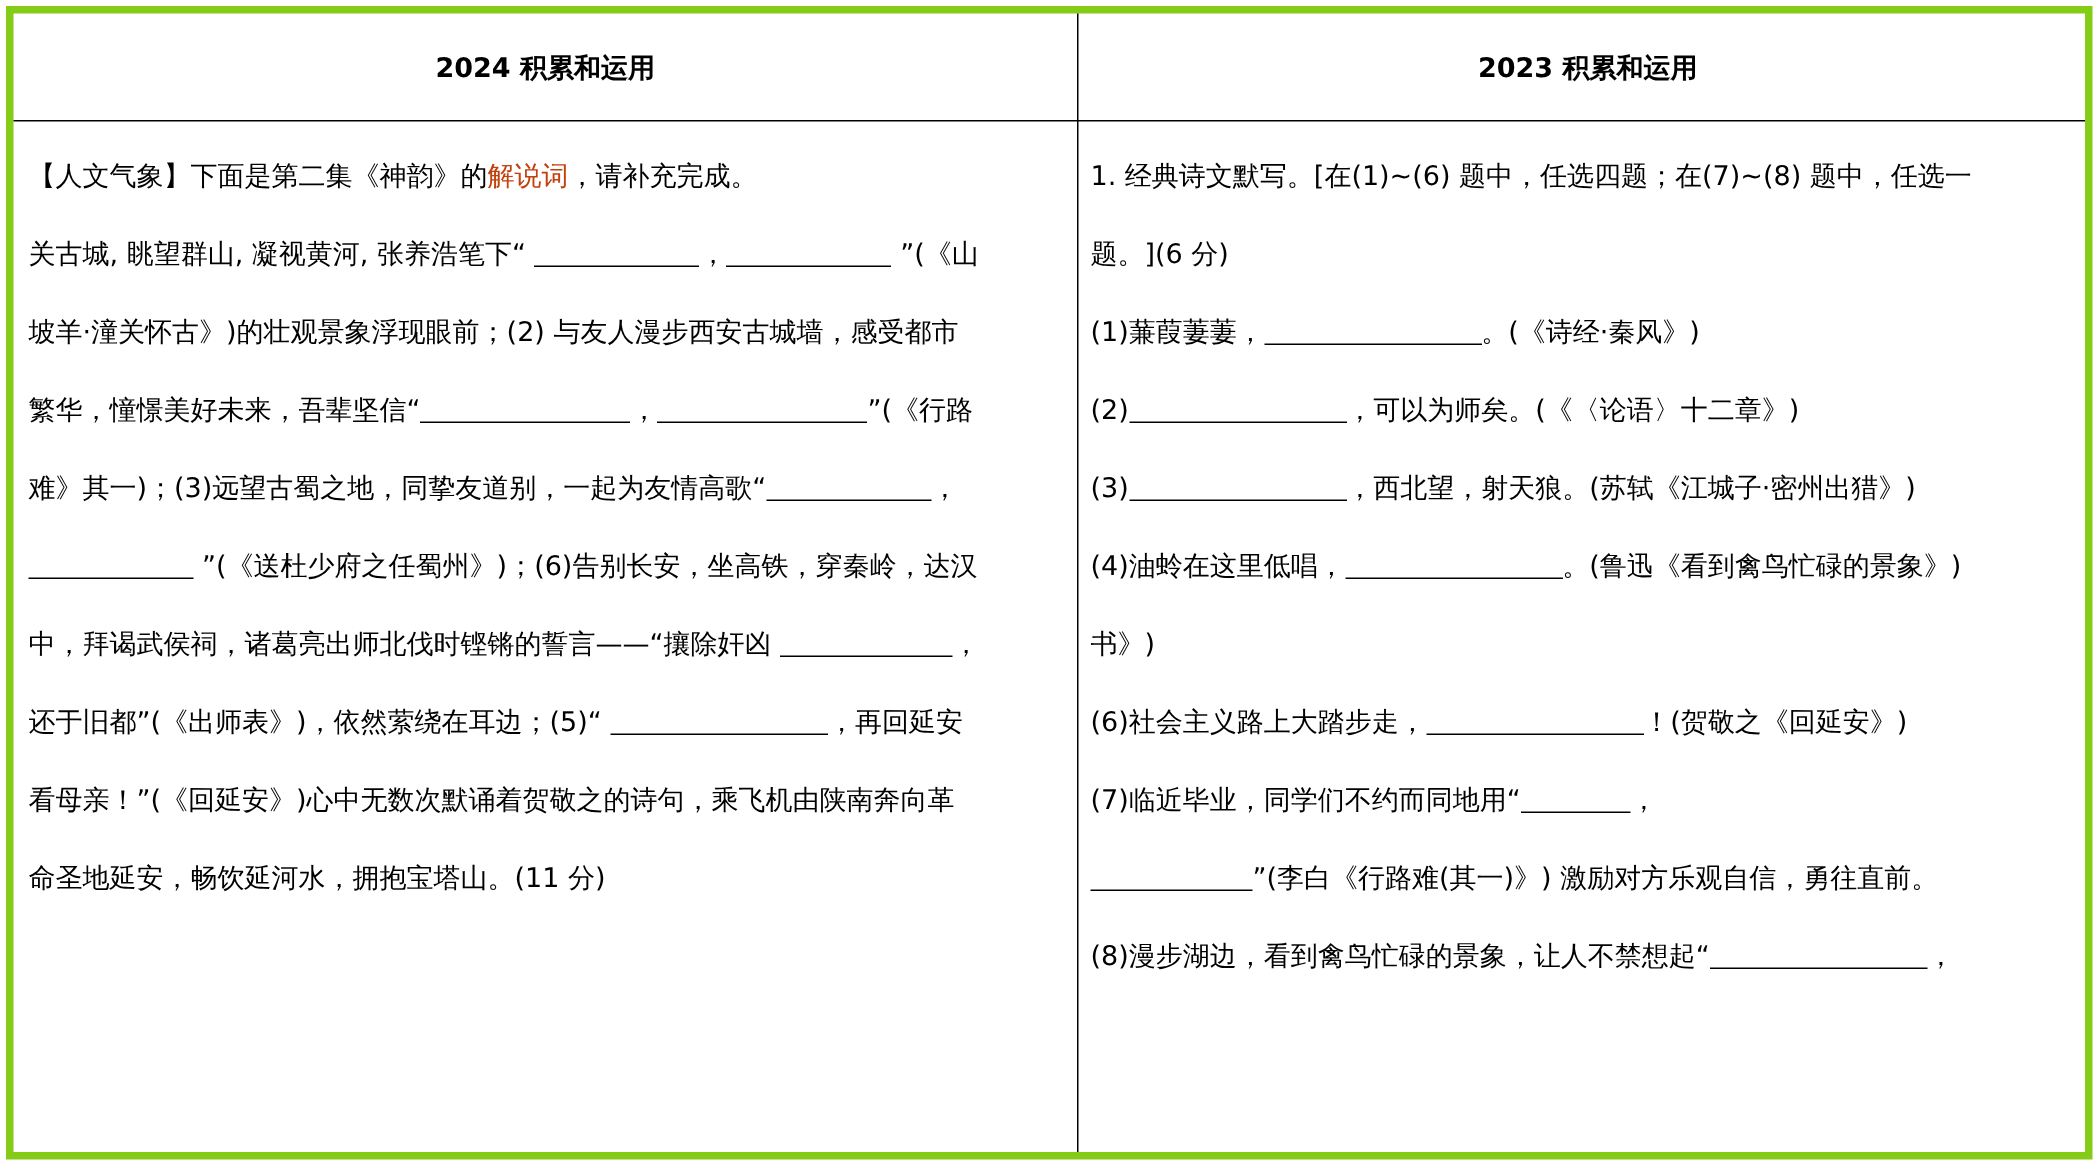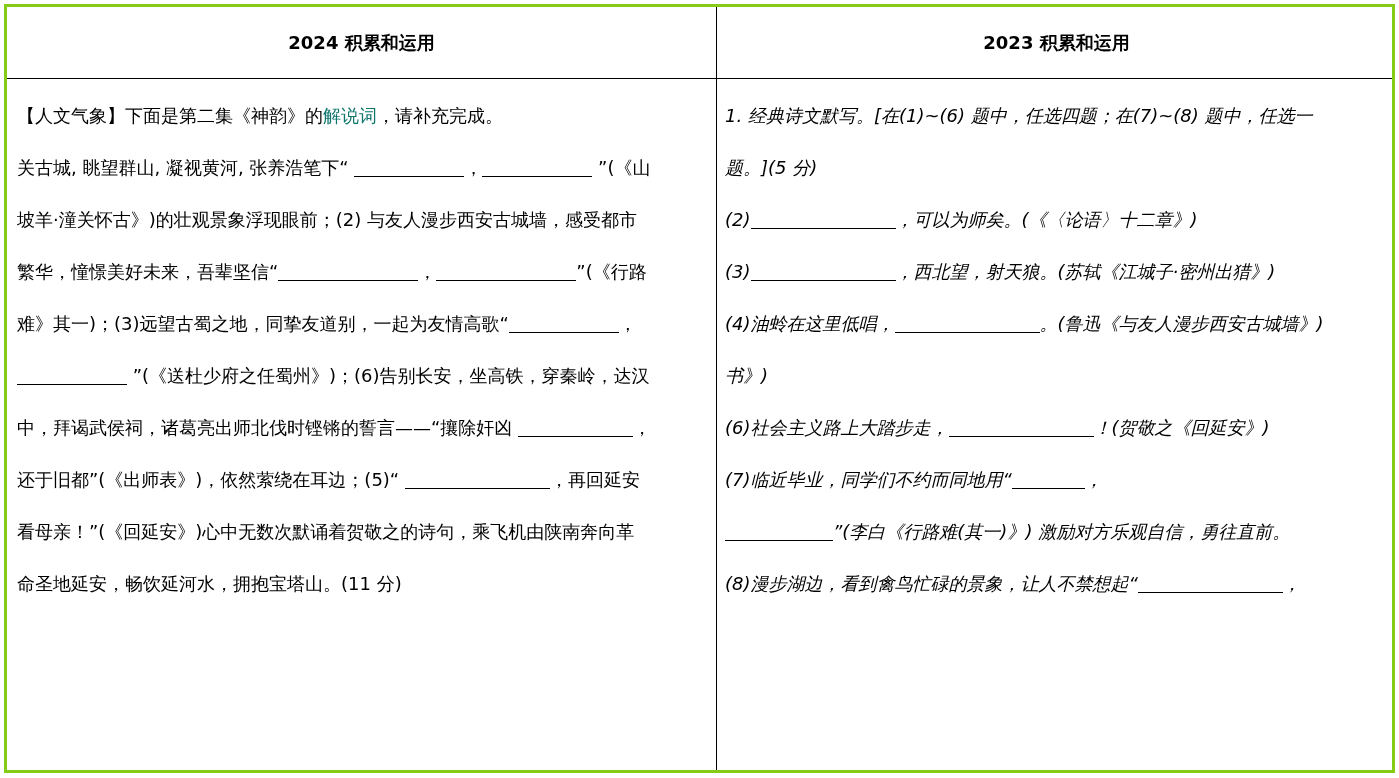--- a/index.html
+++ b/index.html
@@ -14,21 +14,21 @@
     overflow: hidden;
     font-family: "DejaVu Sans", "Liberation Sans", sans-serif;
     color: #000;
   }
   .table {
     position: absolute;
     left: 4px;
     top: 4px;
     width: 1391px;
     height: 769px;
-    border: 3px solid #84cc16;
+    border: 5px solid #84cc16;
     box-sizing: border-box;
   }
   .col-divider {
     position: absolute;
     left: 709px;
     top: 0;
     width: 1px;
     height: 100%;
     background: #000;
   }
@@ -52,27 +52,27 @@
   }
   .header-left { left: 0; width: 709px; }
   .header-right { left: 710px; width: 679px; text-align: right; }
   .body-cell {
     position: absolute;
     top: 72px;
     font-size: 18px;
     line-height: 52px;
   }
   .body-left { left: 10px; width: 694px; padding-top: 11px; }
-  .body-right { left: 718px; width: 668px; padding-top: 11px; font-style: italic; }
+  .body-right { left: 718px; width: 668px; padding-top: 11px; }
   .line {
     display: block;
     white-space: nowrap;
     height: 52px;
   }
-  .red { color: #0f766e; }
+  .red { color: #c2410c; }
   .blank {
     display: inline-block;
     border-bottom: 1px solid #000;
     height: 20px;
     vertical-align: -3px;
   }
 </style>
 </head>
 <body>
 
@@ -94,24 +94,25 @@
         <span class="line"><span>中，拜谒武侯祠，诸葛亮出师北伐时铿锵的誓言——“攘除奸凶 </span><span class="blank" style="width: 115px;"></span><span>，</span></span>
         <span class="line"><span>还于旧都”(《出师表》)，依然萦绕在耳边；(5)“ </span><span class="blank" style="width: 145px;"></span><span>，再回延安</span></span>
         <span class="line"><span>看母亲！”(《回延安》)心中无数次默诵着贺敬之的诗句，乘飞机由陕南奔向革</span></span>
         <span class="line"><span>命圣地延安，畅饮延河水，拥抱宝塔山。(11 分)</span></span>
       </div>
   </div>
 
   <div class="body-cell body-right">
     <div id="right-lines">
         <span class="line"><span>1. 经典诗文默写。[在(1)~(6) 题中，任选四题；在(7)~(8) 题中，任选一</span></span>
-        <span class="line"><span>题。](5 分)</span></span>
+        <span class="line"><span>题。](6 分)</span></span>
+        <span class="line"><span>(1)蒹葭萋萋，</span><span class="blank" style="width: 145px;"></span><span>。(《诗经·秦风》)</span></span>
         <span class="line"><span>(2)</span><span class="blank" style="width: 145px;"></span><span>，可以为师矣。(《〈论语〉十二章》)</span></span>
         <span class="line"><span>(3)</span><span class="blank" style="width: 145px;"></span><span>，西北望，射天狼。(苏轼《江城子·密州出猎》)</span></span>
-        <span class="line"><span>(4)油蛉在这里低唱，</span><span class="blank" style="width: 145px;"></span><span>。(鲁迅《与友人漫步西安古城墙》)</span></span>
+        <span class="line"><span>(4)油蛉在这里低唱，</span><span class="blank" style="width: 145px;"></span><span>。(鲁迅《看到禽鸟忙碌的景象》)</span></span>
         <span class="line"><span>书》)</span></span>
         <span class="line"><span>(6)社会主义路上大踏步走，</span><span class="blank" style="width: 145px;"></span><span>！(贺敬之《回延安》)</span></span>
         <span class="line"><span>(7)临近毕业，同学们不约而同地用“</span><span class="blank" style="width: 73px;"></span><span>，</span></span>
         <span class="line"><span class="blank" style="width: 108px;"></span><span>”(李白《行路难(其一)》) 激励对方乐观自信，勇往直前。</span></span>
         <span class="line"><span>(8)漫步湖边，看到禽鸟忙碌的景象，让人不禁想起“</span><span class="blank" style="width: 145px;"></span><span>，</span></span>
       </div>
   </div>
 </div>
 
 </body></html>

